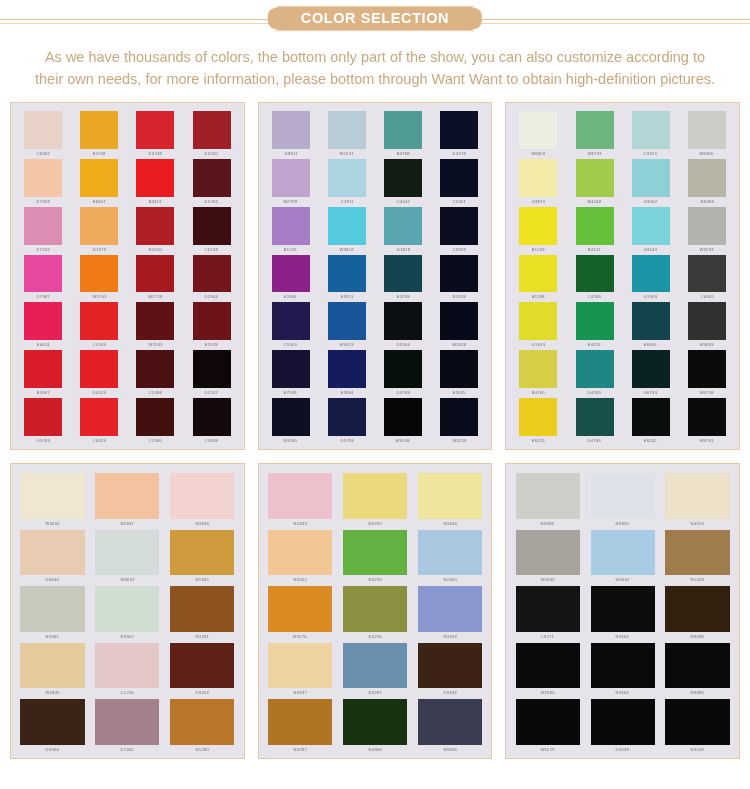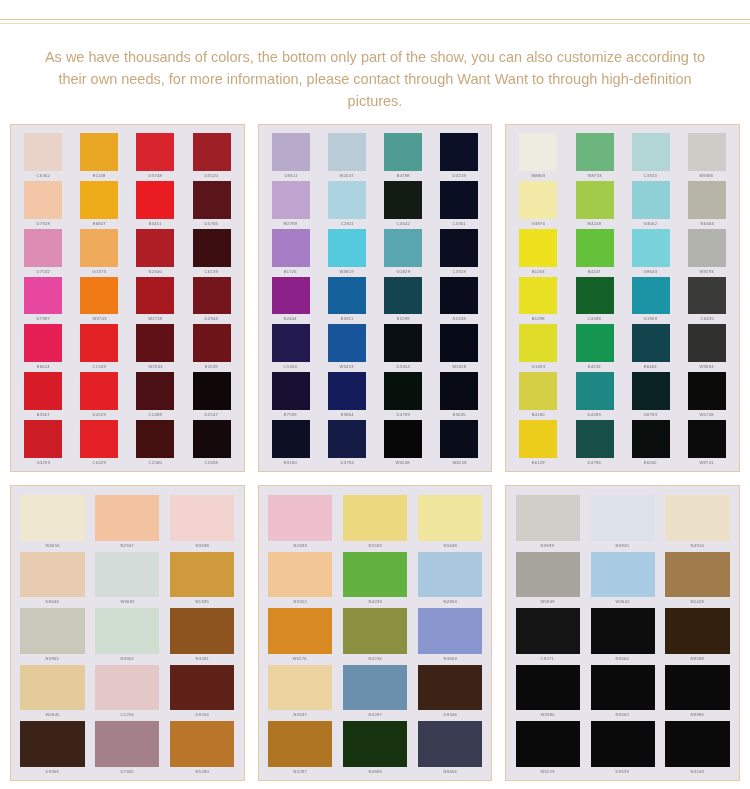--- a/index.html
+++ b/index.html
@@ -160,23 +160,24 @@
   }
 </style>
 </head>
 <body>
 
 <div class="header">
   <div class="rule-wrap">
     <div class="rule-line a"></div>
     <div class="rule-line b"></div>
   </div>
+  <div class="ribbon">COLOR SELECTION</div>
 </div>
 
-<div class="subtitle">As we have thousands of colors, the bottom only part of the show, you can also customize according to their own needs, for more information, please contact through Want Want to through high-definition pictures.</div>
+<div class="subtitle">As we have thousands of colors, the bottom only part of the show, you can also customize according to their own needs, for more information, please bottom through Want Want to obtain high-definition pictures.</div>
 
 <div class="panels">
     <div class="panel tall">
       <div class="swatch-grid grid-4">
         <div class="cell">
           <div class="chip" style="background: rgb(233, 211, 201);"></div>
           <div class="code">C6362</div>
         </div>
         <div class="cell">
           <div class="chip" style="background: rgb(233, 167, 36);"></div>

